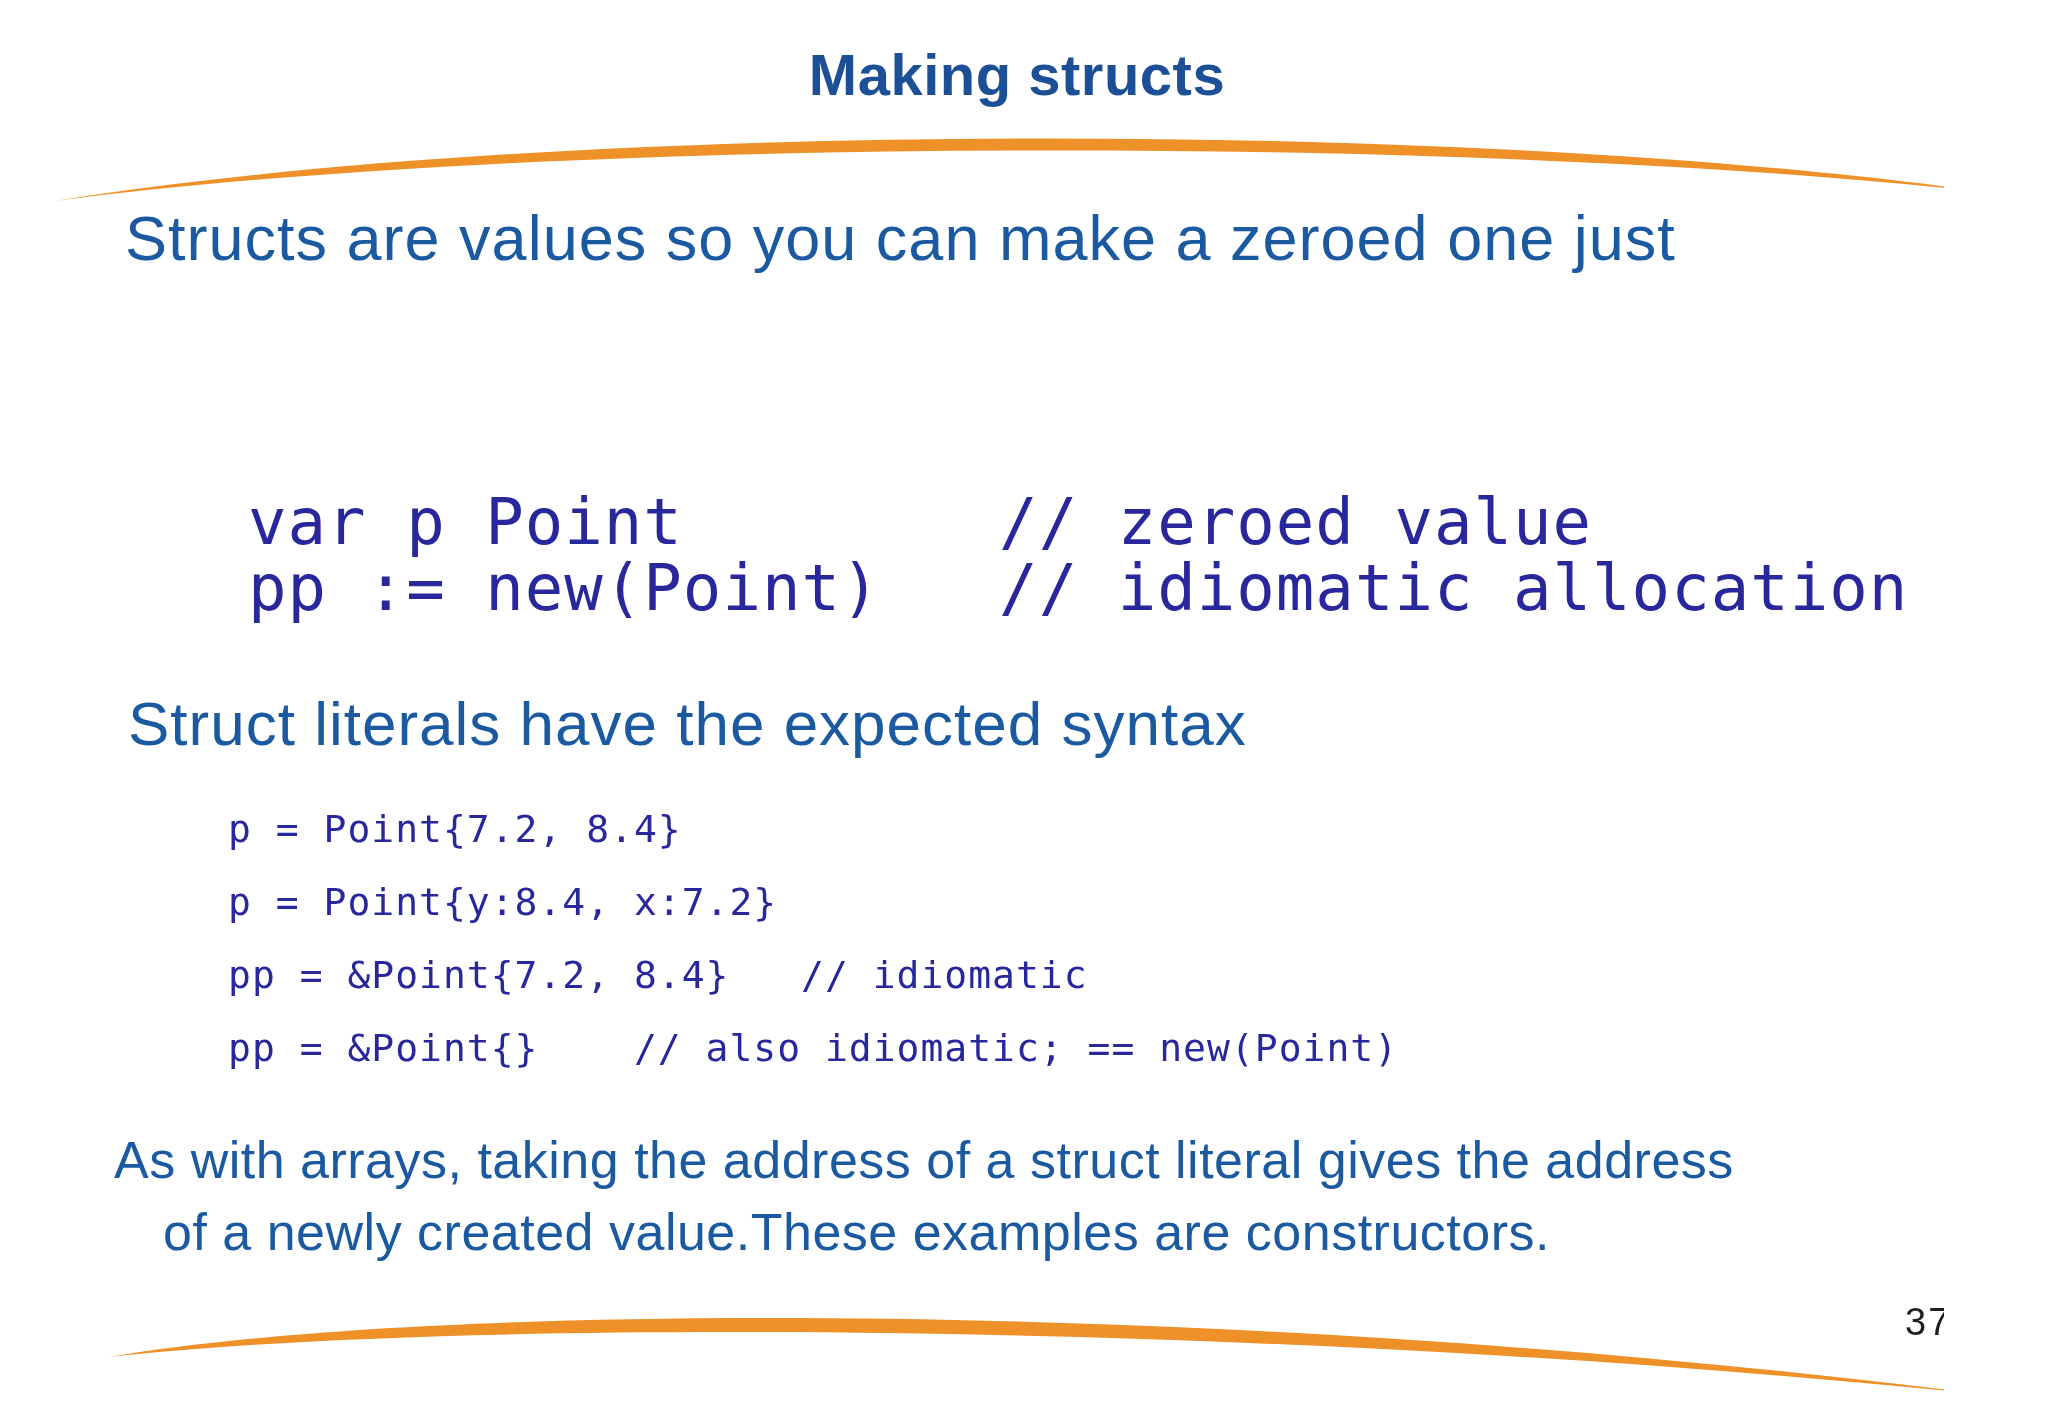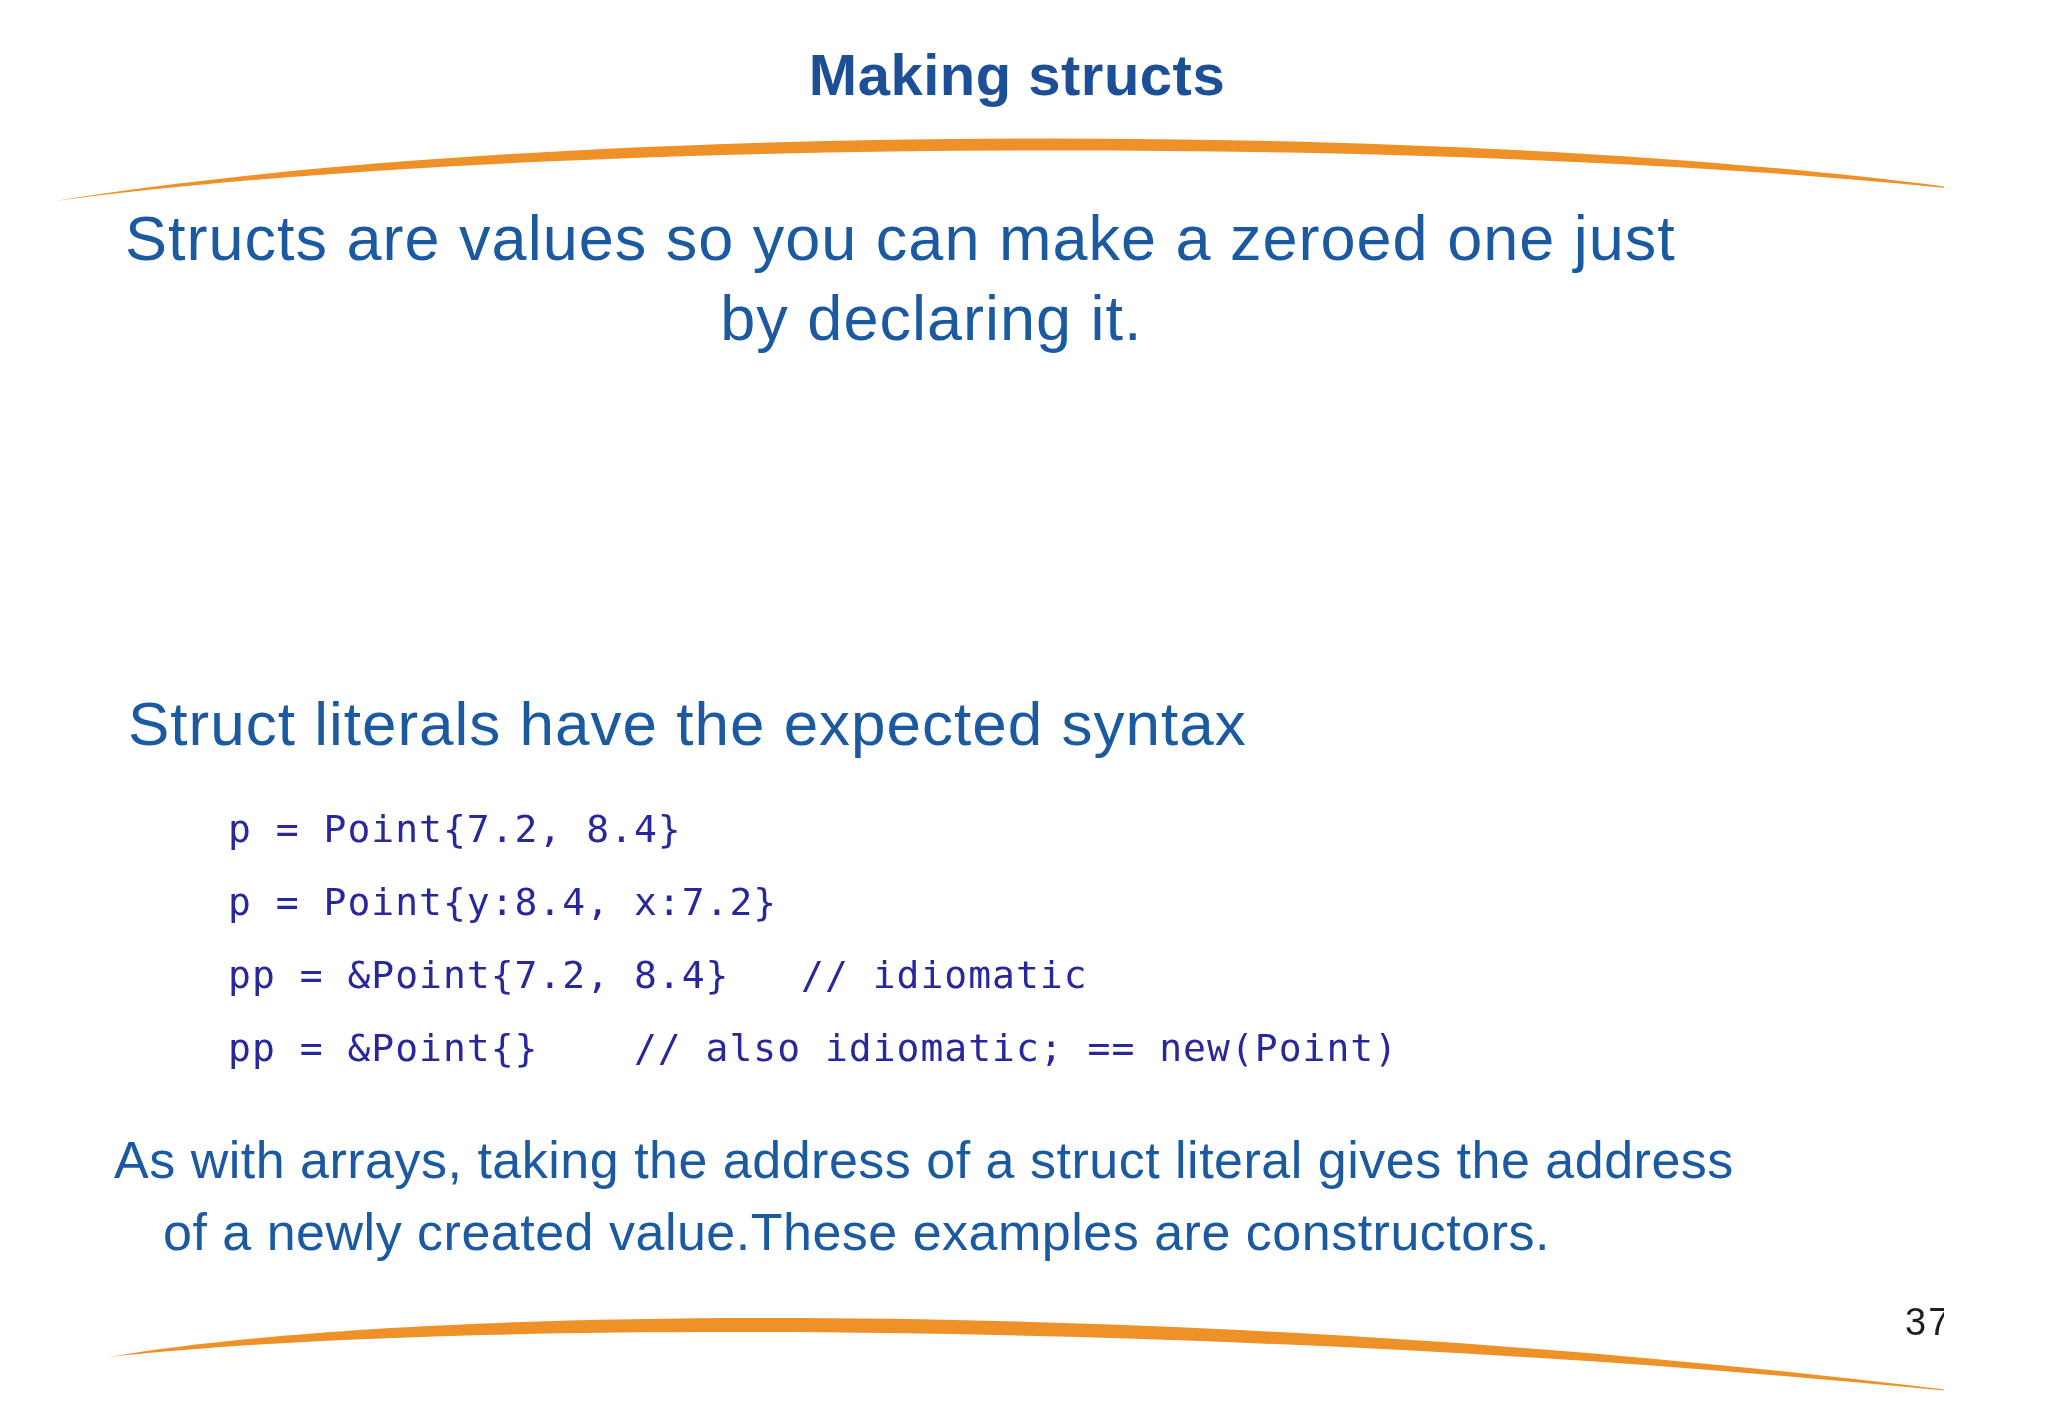--- a/index.html
+++ b/index.html
@@ -110,23 +110,26 @@
 
   <svg class="swooshes" width="2048" height="1418" viewBox="0 0 2048 1418" aria-hidden="true">
     <path class="swoosh" d="M 55 194 C 560 112, 1480 112, 1992 186 C 1480 128, 560 128, 55 194 Z"></path>
     <path class="swoosh" d="M 108 1350 C 450 1292, 1250 1294, 1988 1388 C 1250 1312, 450 1312, 108 1350 Z"></path>
   </svg>
 
   <h1 class="title">Making structs</h1>
 
   <div class="para para1">
     <div class="pline">Structs are values so you can make a zeroed one just</div>
-    <div class="pline indent">by declaring it.</div>
   </div>
 
+  <div class="code code1">
+    <div class="cline">var p Point        // zeroed value</div>
+    <div class="cline">pp := new(Point)   // idiomatic allocation</div>
+  </div>
 
   <h2 class="heading2">Struct literals have the expected syntax</h2>
 
   <div class="code code2">
     <div class="cline">p = Point{7.2, 8.4}</div>
     <div class="cline">p = Point{y:8.4, x:7.2}</div>
     <div class="cline">pp = &amp;Point{7.2, 8.4}   // idiomatic</div>
     <div class="cline">pp = &amp;Point{}    // also idiomatic; == new(Point)</div>
   </div>
 

